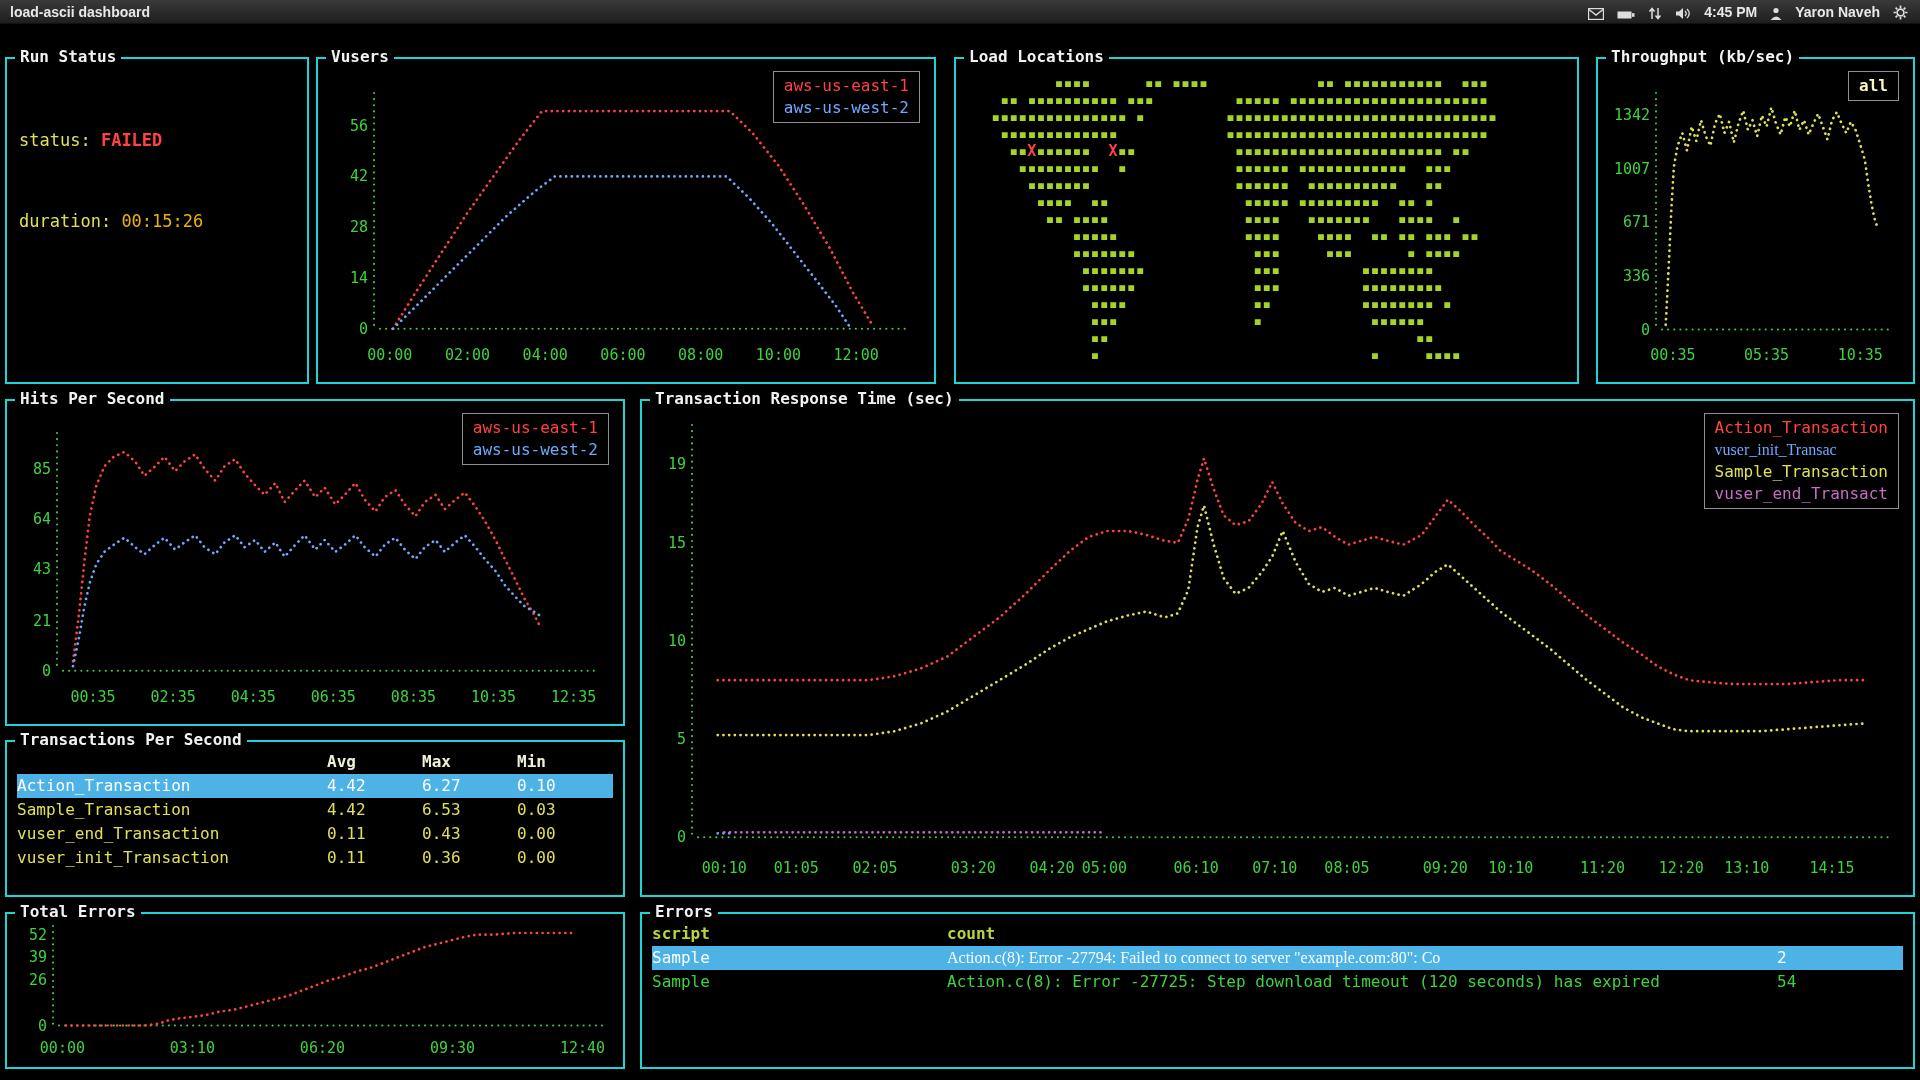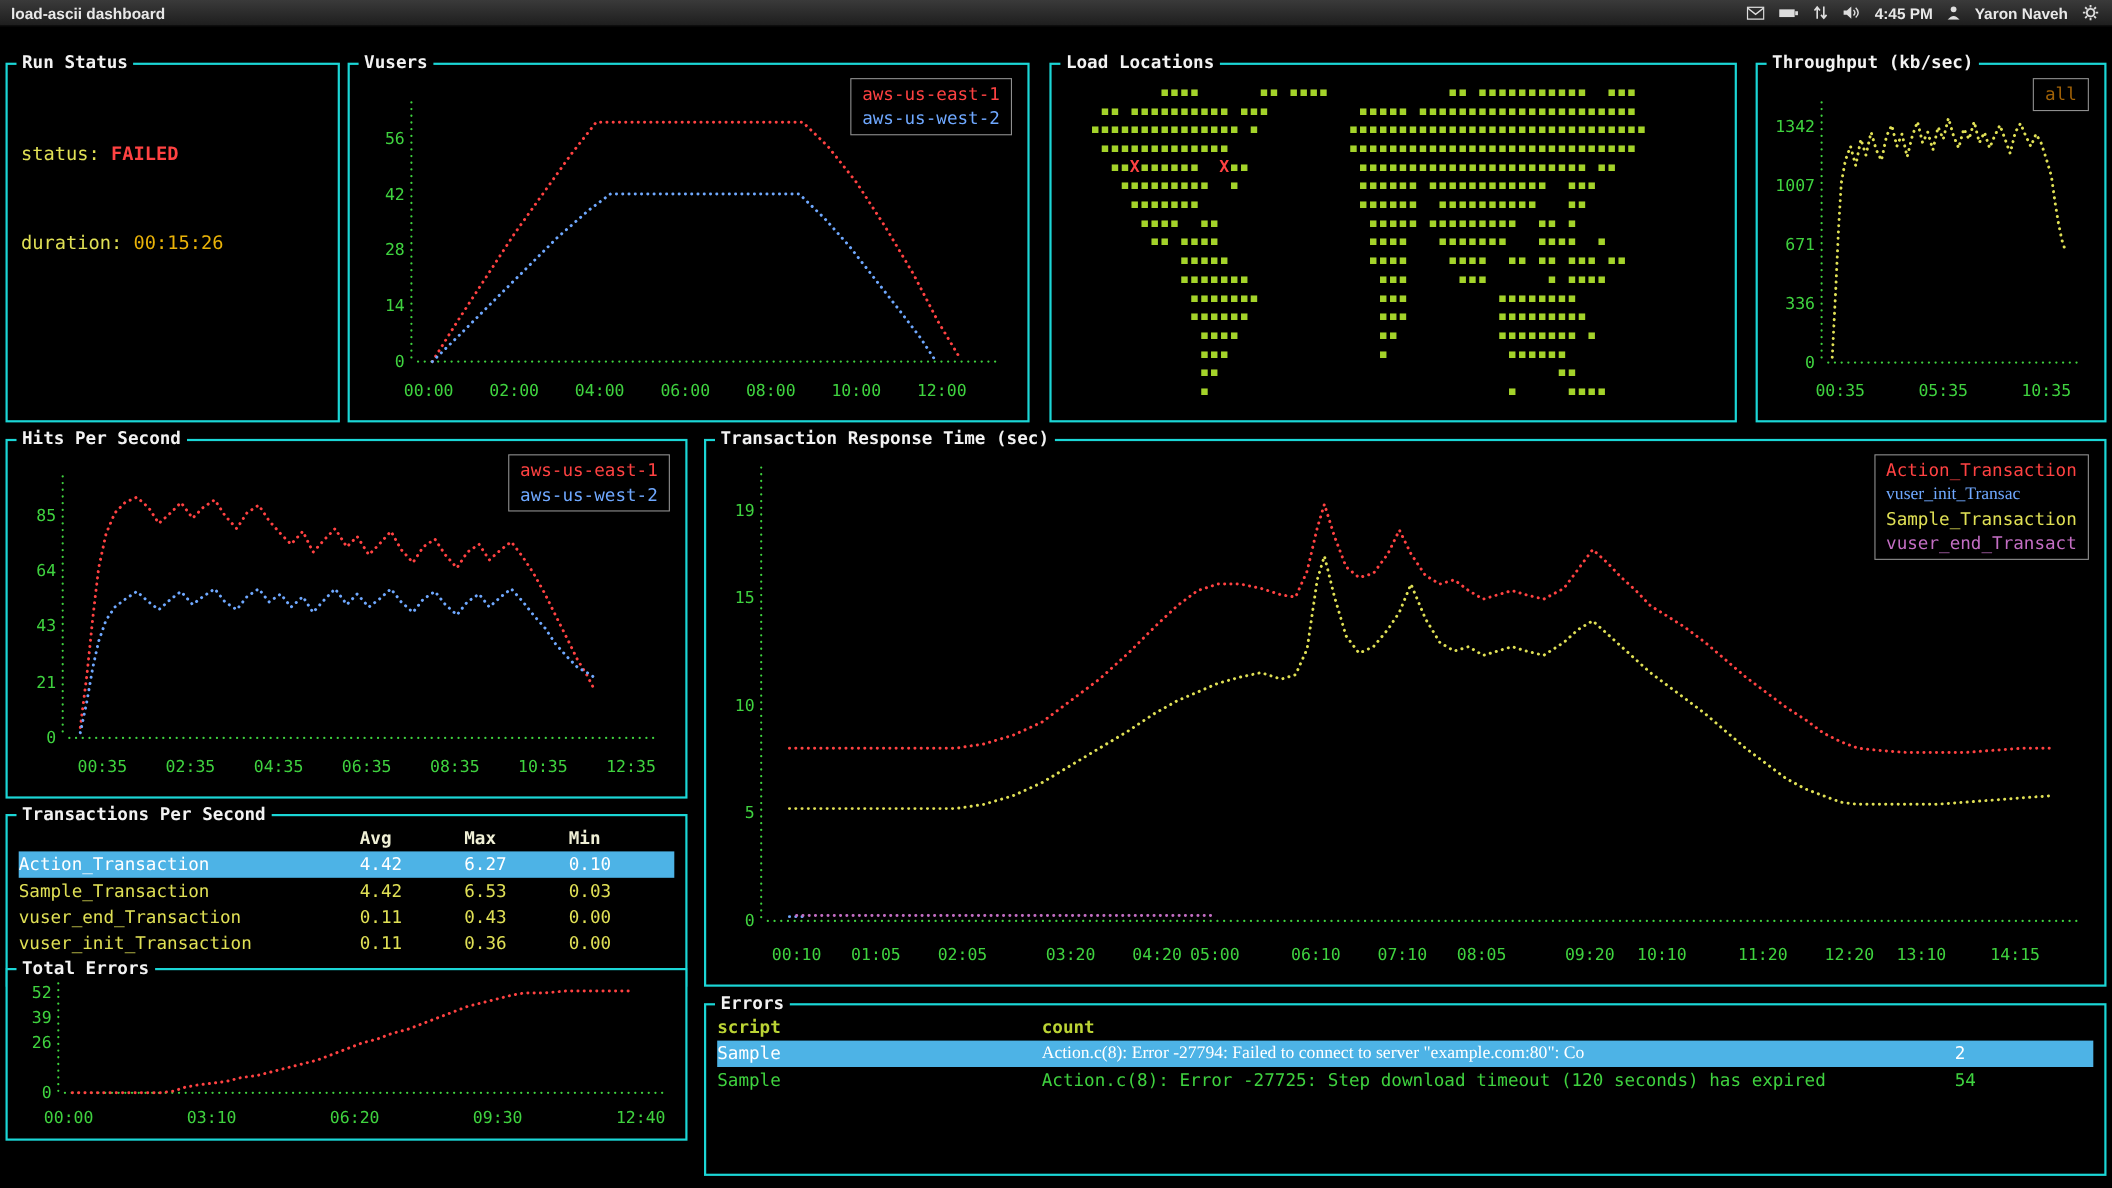--- a/index.html
+++ b/index.html
@@ -5,21 +5,21 @@
   *{margin:0;padding:0;box-sizing:border-box}
   html,body{background:#000}
   body{width:1920px;height:1080px;position:relative;overflow:hidden;
        font-family:"DejaVu Sans Mono",monospace;}
   
   .topbar{position:absolute;top:0;left:0;width:1920px;height:24px;
           background:linear-gradient(#3a3a3a,#1e1e1e);display:flex;align-items:center;
           color:#e8e8e8;z-index:5;border-bottom:1px solid #111}
   .tb-title{font-weight:bold;font-size:14px;padding-left:10px;
             font-family:"Liberation Sans",sans-serif}
-  .tb-right{margin-left:auto;display:flex;align-items:center;gap:13px;padding-right:12px;
+  .tb-right{margin-left:auto;display:flex;align-items:flex-end;gap:13px;padding-right:12px;
             font-size:14px;font-weight:bold;font-family:"Liberation Sans",sans-serif}
   .tb-ic{display:flex;align-items:center}
   
   .terminal{position:absolute;top:24px;left:0;width:1920px;height:1056px;background:#000}
   .panel{position:absolute;border:2px solid #1bd6d6;background:#000}
   .ptitle{position:absolute;top:-12px;left:8px;background:#000;padding:0 5px;
           color:#f2f2f2;font-weight:bold;font-size:16px;white-space:pre}
   .chart{position:absolute;inset:0}
   svg text{font:15px "DejaVu Sans Mono",monospace}
   .legend{position:absolute;top:12px;right:14px;border:1px solid #8f8f8f;background:#000;
@@ -152,21 +152,21 @@
           <text x="52" y="275.60526315789474" fill="#3fd23f" text-anchor="end">0</text>
           <text x="52" y="221.88947368421054" fill="#3fd23f" text-anchor="end">336</text>
           <text x="52" y="168.33355263157895" fill="#3fd23f" text-anchor="end">671</text>
           <text x="52" y="114.61776315789476" fill="#3fd23f" text-anchor="end">1007</text>
           <text x="52" y="61.06184210526317" fill="#3fd23f" text-anchor="end">1342</text>
           <text x="74.92567567567568" y="301" fill="#3fd23f" text-anchor="middle">00:35</text>
           <text x="168.57432432432432" y="301" fill="#3fd23f" text-anchor="middle">05:35</text>
           <text x="262.22297297297297" y="301" fill="#3fd23f" text-anchor="middle">10:35</text>
           <polyline points="67.7,265.8 70.9,203.5 73.4,149.1 75.9,107.5 79.6,86.8 84.3,74.0 89.0,91.6 93.7,67.6 98.3,82.0 103.0,61.2 107.7,77.2 112.4,86.8 117.1,64.4 121.8,54.8 126.4,74.0 131.1,62.8 135.8,83.6 140.5,64.4 145.2,51.6 149.8,70.8 154.5,61.2 159.2,77.2 163.9,56.4 168.6,67.6 173.3,48.4 177.9,64.4 182.6,75.6 187.3,58.0 192.0,67.6 196.7,51.6 201.4,70.8 206.0,61.2 210.7,75.6 215.4,64.4 220.1,54.8 224.8,67.6 229.4,80.4 234.1,61.2 238.8,53.2 243.5,64.4 248.2,74.0 252.9,62.8 257.5,70.8 262.2,85.2 266.9,101.1 270.0,123.5 273.1,142.7 276.3,158.7 279.4,168.3" fill="none" stroke="#e0e055" stroke-width="2.7" stroke-linecap="round" stroke-dasharray="0.1 5.6"></polyline>
         </svg></div>
-    <div class="legend"><div style="color: #a16207;">all</div></div>
+    <div class="legend"><div style="color: #fef9c3; font-weight: bold;">all</div></div>
   </div>
 
   <div class="panel" style="left:5px;top:375px;width:620px;height:327px">
     <span class="ptitle">Hits Per Second</span>
     <div class="chart"><svg width="616" height="323">
           <line x1="56" y1="269.86407766990294" x2="590" y2="269.86407766990294" stroke="#3fd23f" stroke-width="2" stroke-linecap="round" stroke-dasharray="0.1 6"></line>
           <line x1="50" y1="32" x2="50" y2="269.86407766990294" stroke="#3fd23f" stroke-width="2" stroke-linecap="round" stroke-dasharray="0.1 6"></line>
           <text x="44" y="274.86407766990294" fill="#3fd23f" text-anchor="end">0</text>
           <text x="44" y="224.9126213592233" fill="#3fd23f" text-anchor="end">21</text>
           <text x="44" y="172.58252427184465" fill="#3fd23f" text-anchor="end">43</text>
@@ -222,21 +222,21 @@
     <span class="ptitle">Transactions Per Second</span>
     <div class="tbl">
         <div class="tr th"><div class="td" style="width: 310px; color: rgb(240, 240, 214);"></div><div class="td" style="width: 95px; color: rgb(240, 240, 214);">Avg</div><div class="td" style="width: 95px; color: rgb(240, 240, 214);">Max</div><div class="td" style="color: rgb(240, 240, 214);">Min</div></div>
         <div class="tr sel"><div class="td" style="width: 310px; color: rgb(224, 224, 85);">Action_Transaction</div><div class="td" style="width: 95px; color: rgb(224, 224, 85);">4.42</div><div class="td" style="width: 95px; color: rgb(224, 224, 85);">6.27</div><div class="td" style="color: rgb(224, 224, 85);">0.10</div></div>
         <div class="tr"><div class="td" style="width: 310px; color: rgb(224, 224, 85);">Sample_Transaction</div><div class="td" style="width: 95px; color: rgb(224, 224, 85);">4.42</div><div class="td" style="width: 95px; color: rgb(224, 224, 85);">6.53</div><div class="td" style="color: rgb(224, 224, 85);">0.03</div></div>
         <div class="tr"><div class="td" style="width: 310px; color: rgb(224, 224, 85);">vuser_end_Transaction</div><div class="td" style="width: 95px; color: rgb(224, 224, 85);">0.11</div><div class="td" style="width: 95px; color: rgb(224, 224, 85);">0.43</div><div class="td" style="color: rgb(224, 224, 85);">0.00</div></div>
         <div class="tr"><div class="td" style="width: 310px; color: rgb(224, 224, 85);">vuser_init_Transaction</div><div class="td" style="width: 95px; color: rgb(224, 224, 85);">0.11</div><div class="td" style="width: 95px; color: rgb(224, 224, 85);">0.36</div><div class="td" style="color: rgb(224, 224, 85);">0.00</div></div>
       </div>
   </div>
 
-  <div class="panel" style="left:5px;top:856px;width:620px;height:157px">
+  <div class="panel" style="left:5px;top:888px;width:620px;height:157px">
     <span class="ptitle">Total Errors</span>
     <div class="chart"><svg width="616" height="153">
           <line x1="52" y1="111.50847457627118" x2="596" y2="111.50847457627118" stroke="#3fd23f" stroke-width="2" stroke-linecap="round" stroke-dasharray="0.1 6"></line>
           <line x1="46" y1="12" x2="46" y2="111.50847457627118" stroke="#3fd23f" stroke-width="2" stroke-linecap="round" stroke-dasharray="0.1 6"></line>
           <text x="40" y="116.50847457627118" fill="#3fd23f" text-anchor="end">0</text>
           <text x="40" y="71.11864406779661" fill="#3fd23f" text-anchor="end">26</text>
           <text x="40" y="48.42372881355932" fill="#3fd23f" text-anchor="end">39</text>
           <text x="40" y="25.728813559322035" fill="#3fd23f" text-anchor="end">52</text>
           <text x="55.42138364779874" y="139" fill="#3fd23f" text-anchor="middle">00:00</text>
           <text x="185.43396226415095" y="139" fill="#3fd23f" text-anchor="middle">03:10</text>

